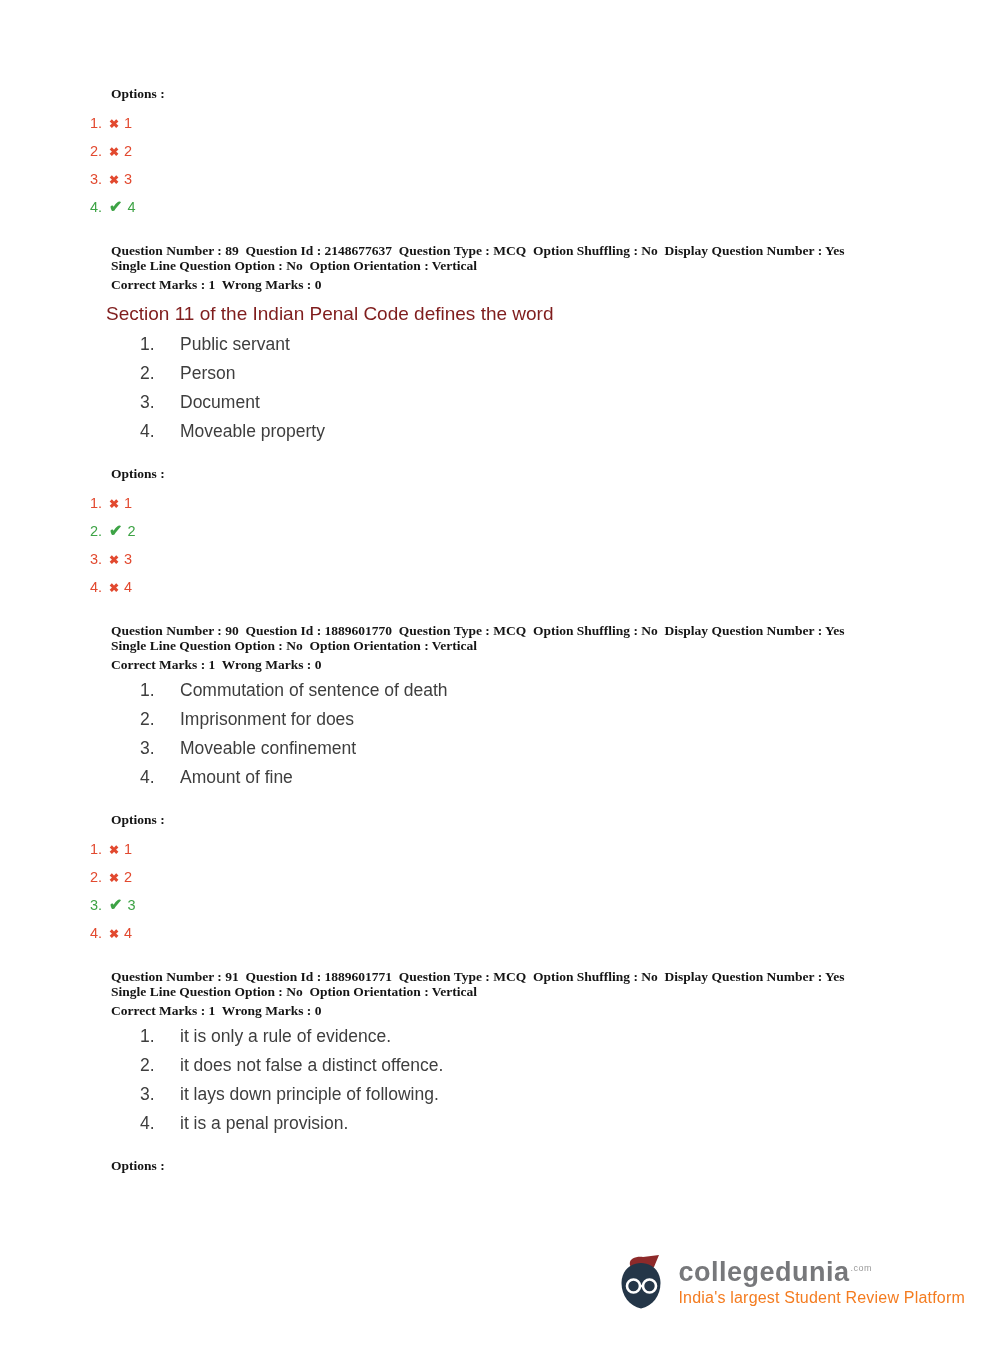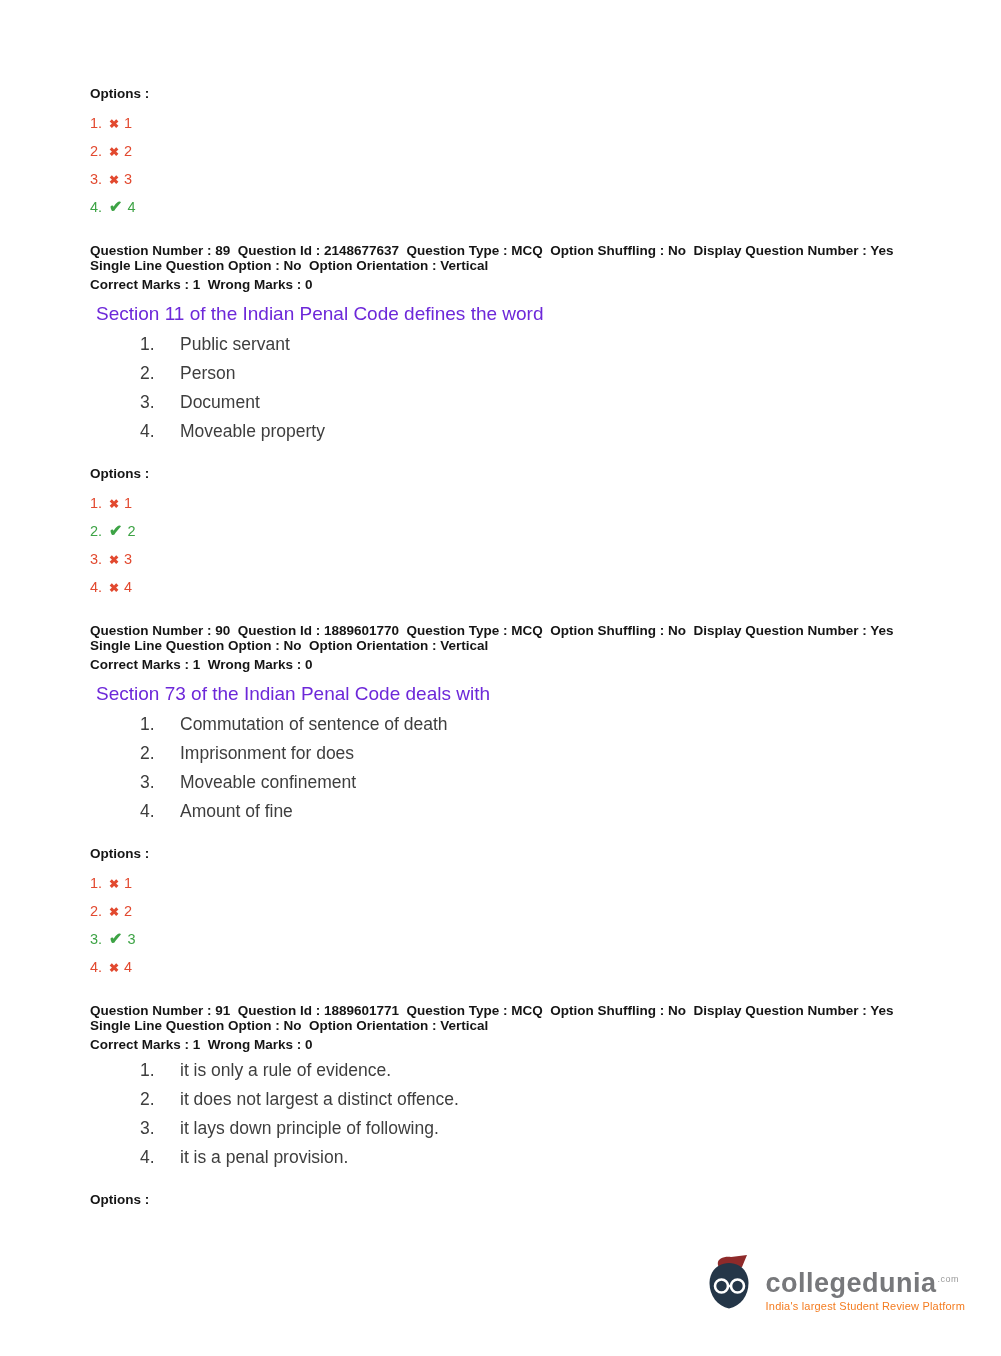--- a/index.html
+++ b/index.html
@@ -10,46 +10,46 @@
   }
   *{box-sizing:border-box;margin:0;padding:0}
   html,body{background:#ffffff}
   body{
     width:1001px;height:1356px;position:relative;overflow:hidden;
     font-family:"Liberation Sans",sans-serif;color:#1a1a1a;
   }
   .page{padding:86px 60px 0 90px}
 
   .options-label,.meta-line,.marks-line{
-    font-family:Liberation Sans, sans-serif;font-weight:bold;
-    font-size:13.5px;line-height:15px;color:#151515;white-space:pre-wrap;
+    font-family:Liberation Serif, serif;font-weight:bold;
+    font-size:13.5px;line-height:15px;color:#151515;white-space:pre-wrap;margin-left:21px;
   }
   .marks-line{margin-top:4px}
   .options-label{margin-bottom:8px}
 
   .answer-row{display:flex;align-items:center;height:28px;font-size:14.5px}
   .answer-row[data-status="wrong"]{color:var(--wrong)}
   .answer-row[data-status="correct"]{color:var(--correct)}
   .ans-num{min-width:14px}
   .status-icon{display:inline-block;margin:0 5px;font-weight:bold;line-height:1}
   .answer-row[data-status="wrong"] .status-icon::before{content:"✖";font-size:12px;color:var(--wrong)}
   .answer-row[data-status="correct"] .status-icon::before{content:"✔";font-size:16px;color:var(--correct)}
 
   .question-block{margin-top:22px}
-  .question-text{margin:10px 0 0 6px;font-size:19px;line-height:24px;color:#6d28d9}
+  .question-text{margin:10px 0 0 16px;font-size:19px;line-height:24px;color:#7f1d1d}
   .choice-row{display:flex;margin-left:50px;margin-top:7px;font-size:17.5px;line-height:22px;color:#3e3e3e}
   .choice-num{flex:0 0 40px}
   .options-block{margin-top:24px}
   .options-block.first{margin-top:0}
 
-  .footer-brand{position:absolute;right:36px;bottom:44px;display:flex;align-items:flex-end;gap:10px}
+  .footer-brand{position:absolute;right:36px;bottom:44px;display:flex;align-items:flex-start;gap:10px}
   .logo-icon{width:54px;height:58px;flex:0 0 54px}
   .brand-line{font-size:27px;font-weight:bold;color:var(--brand);line-height:28px;letter-spacing:.5px}
   .brand-suffix{font-size:9px;font-weight:normal;color:#9a9a9a;vertical-align:super;margin-left:1px}
-  .tagline{font-size:11px;color:var(--tagline);margin-top:3px;letter-spacing:.2px}
+  .tagline{font-size:16px;color:var(--tagline);margin-top:3px;letter-spacing:.2px}
 </style>
 </head>
 <body>
 
 <div class="page">
 
   <section class="options-block first">
     <div class="options-label">Options :</div>
     <div class="answer-row" data-status="wrong">
       <span class="ans-num">1.</span>
@@ -117,21 +117,20 @@
         <span class="status-icon"></span>
         <span class="ans-val">4</span>
       </div>
     </div>
   </section>
 
   <section class="question-block">
     <div class="meta-line">Question Number : 90  Question Id : 1889601770  Question Type : MCQ  Option Shuffling : No  Display Question Number : Yes</div>
     <div class="meta-line">Single Line Question Option : No  Option Orientation : Vertical</div>
     <div class="marks-line">Correct Marks : 1  Wrong Marks : 0</div>
-    <div class="question-text">Section 73 of the Indian Penal Code deals with</div>
     <div class="choice-row">
       <span class="choice-num">1.</span>
       <span class="choice-text">Commutation of sentence of death</span>
     </div>
     <div class="choice-row">
       <span class="choice-num">2.</span>
       <span class="choice-text">Imprisonment for does</span>
     </div>
     <div class="choice-row">
       <span class="choice-num">3.</span>
@@ -170,21 +169,21 @@
   <section class="question-block">
     <div class="meta-line">Question Number : 91  Question Id : 1889601771  Question Type : MCQ  Option Shuffling : No  Display Question Number : Yes</div>
     <div class="meta-line">Single Line Question Option : No  Option Orientation : Vertical</div>
     <div class="marks-line">Correct Marks : 1  Wrong Marks : 0</div>
     <div class="choice-row">
       <span class="choice-num">1.</span>
       <span class="choice-text">it is only a rule of evidence.</span>
     </div>
     <div class="choice-row">
       <span class="choice-num">2.</span>
-      <span class="choice-text">it does not largest a distinct offence.</span>
+      <span class="choice-text">it does not false a distinct offence.</span>
     </div>
     <div class="choice-row">
       <span class="choice-num">3.</span>
       <span class="choice-text">it lays down principle of following.</span>
     </div>
     <div class="choice-row">
       <span class="choice-num">4.</span>
       <span class="choice-text">it is a penal provision.</span>
     </div>
 

